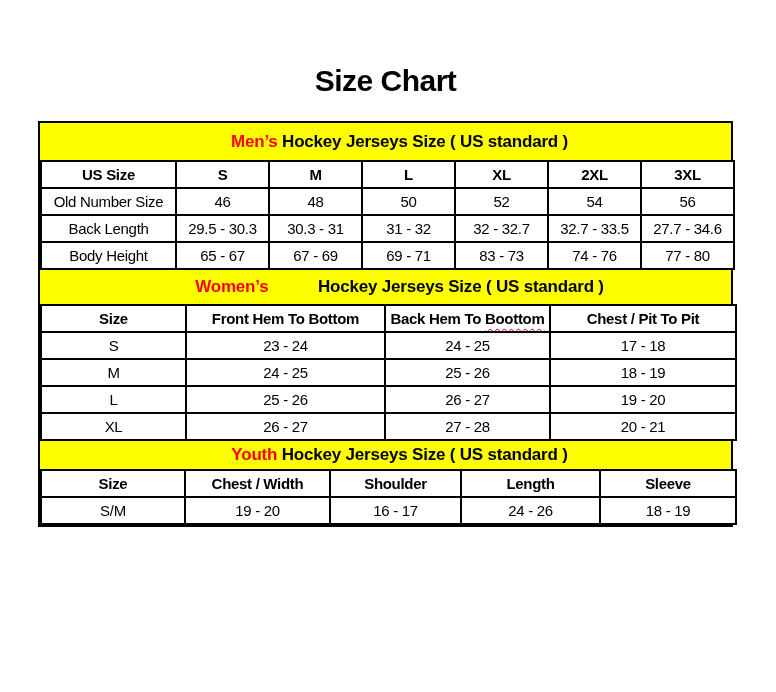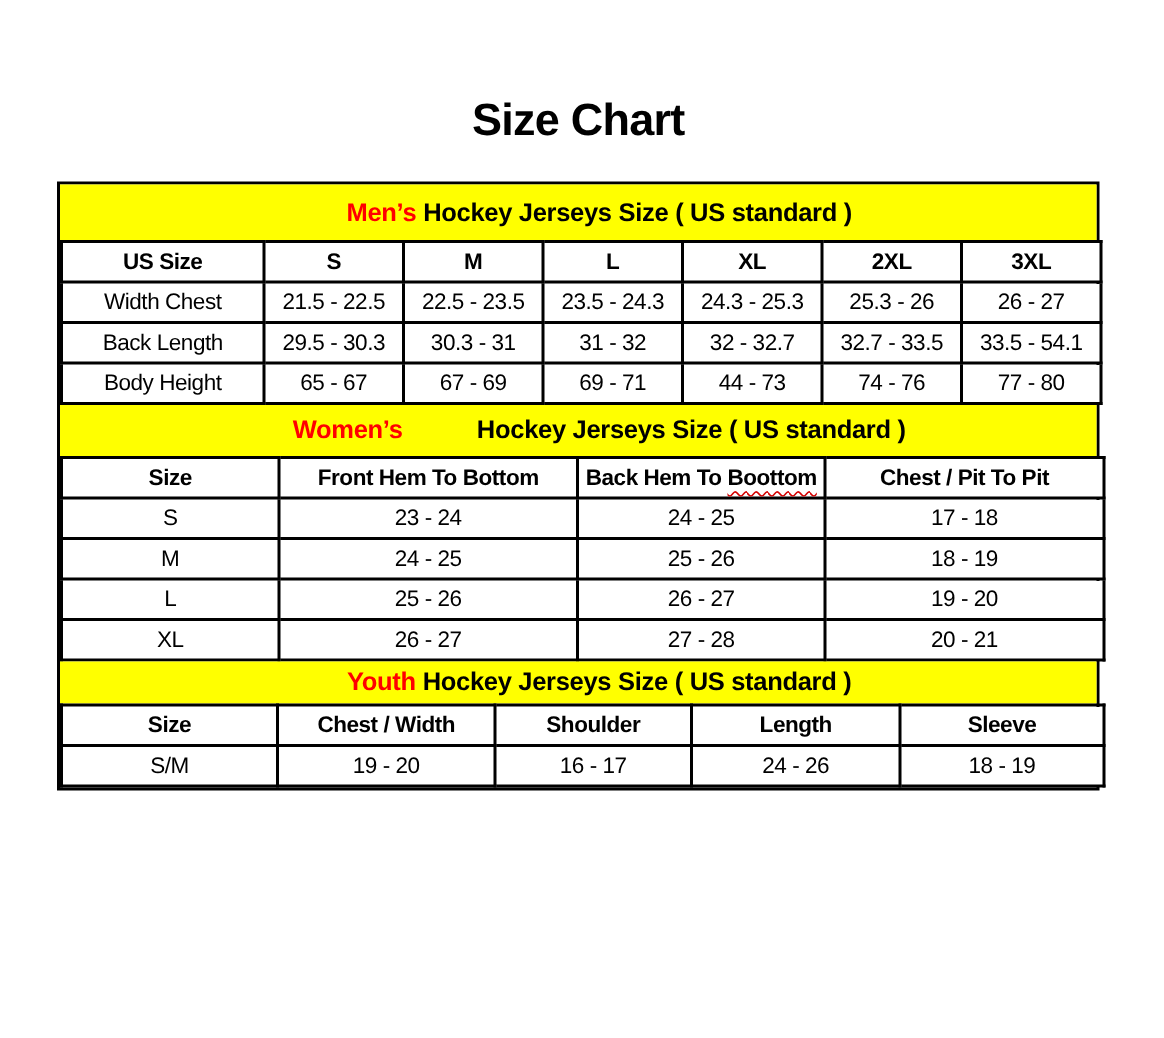--- a/index.html
+++ b/index.html
@@ -104,43 +104,43 @@
           <tr>
         <th>US Size</th>
         <th>S</th>
         <th>M</th>
         <th>L</th>
         <th>XL</th>
         <th>2XL</th>
         <th>3XL</th>
       </tr>
       <tr>
-        <td>Width Chest</td>
-        <td>21.5 - 22.5</td>
-        <td>22.5 - 23.5</td>
-        <td>23.5 - 24.3</td>
-        <td>24.3 - 25.3</td>
-        <td>25.3 - 26</td>
-        <td>26 - 27</td>
+        <td>Old Number Size</td>
+        <td>46</td>
+        <td>48</td>
+        <td>50</td>
+        <td>52</td>
+        <td>54</td>
+        <td>56</td>
       </tr>
       <tr>
         <td>Back Length</td>
         <td>29.5 - 30.3</td>
         <td>30.3 - 31</td>
         <td>31 - 32</td>
         <td>32 - 32.7</td>
         <td>32.7 - 33.5</td>
-        <td>33.5 - 54.1</td>
+        <td>27.7 - 34.6</td>
       </tr>
       <tr>
         <td>Body Height</td>
         <td>65 - 67</td>
         <td>67 - 69</td>
         <td>69 - 71</td>
-        <td>44 - 73</td>
+        <td>83 - 73</td>
         <td>74 - 76</td>
         <td>77 - 80</td>
       </tr>
     </tbody>
       </table>
 
     <div class="sec-head h-womens"><span class="accent">Women’s</span><span> Hockey Jerseys Size ( US standard )</span></div>
 
     <table class="size-table">
       <colgroup>

